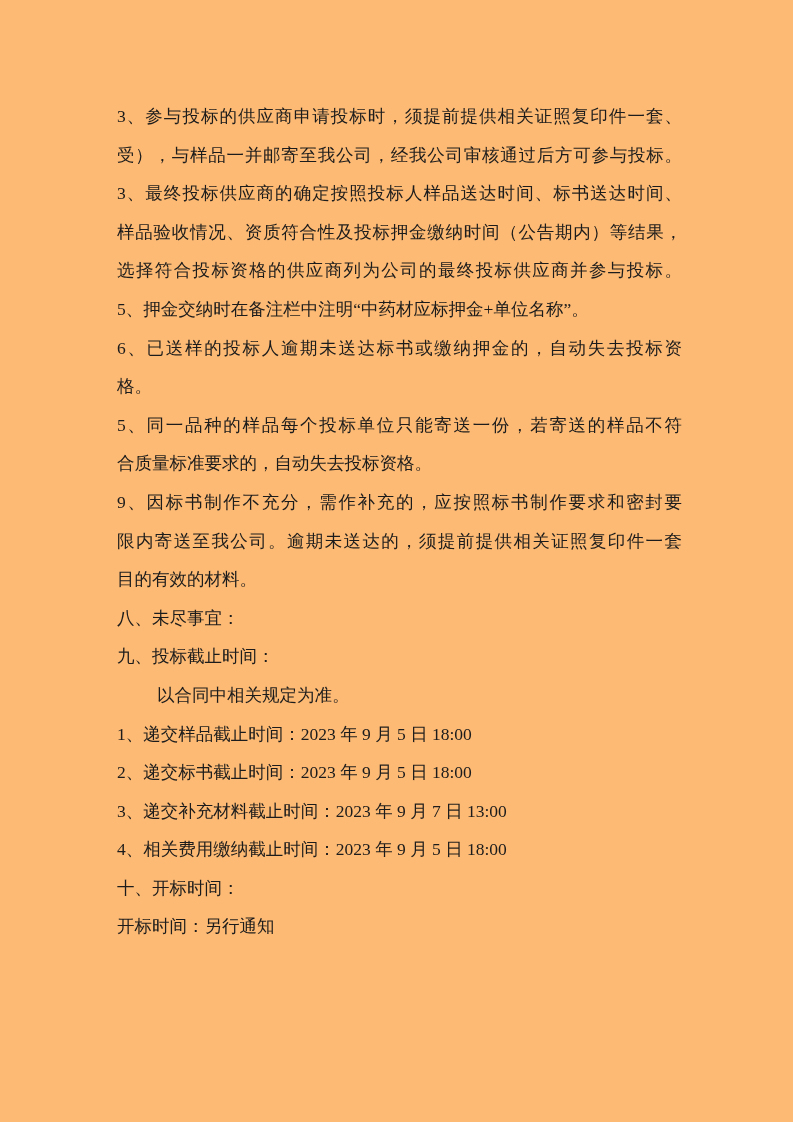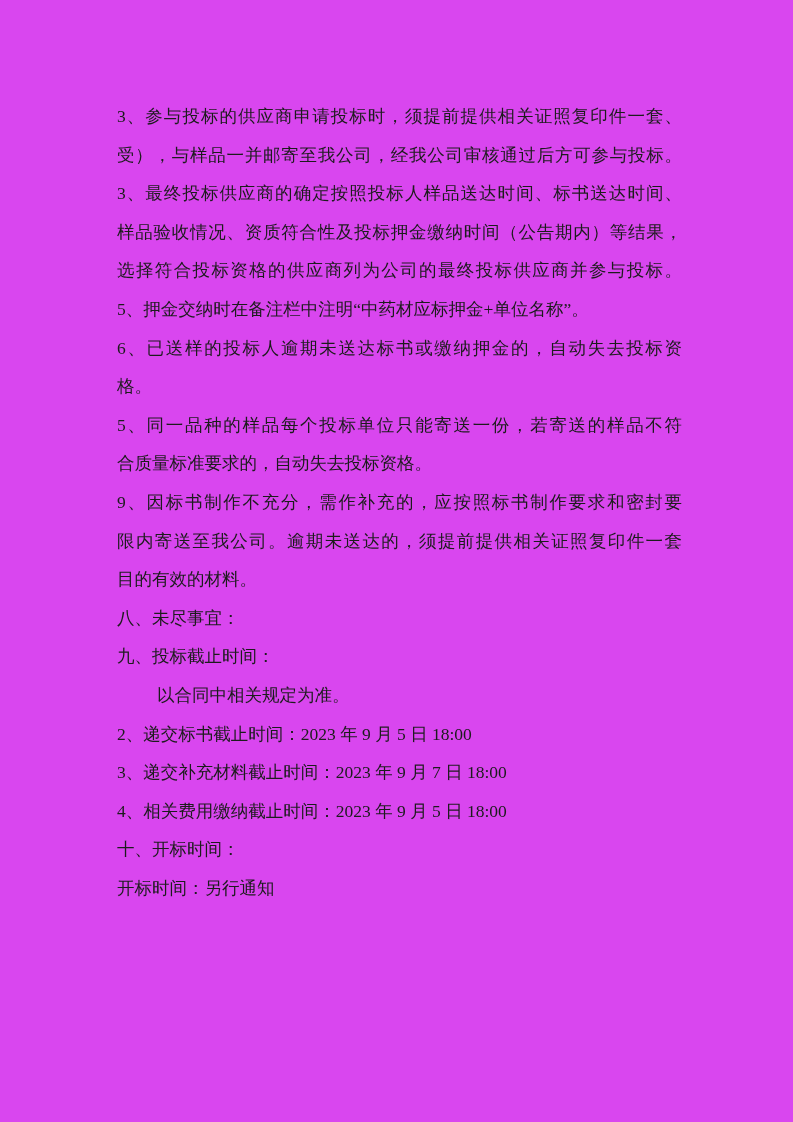--- a/index.html
+++ b/index.html
@@ -5,21 +5,21 @@
   html, body {
     margin: 0;
     padding: 0;
     background: #ffffff;
   }
   .page {
     position: relative;
     box-sizing: border-box;
     width: 793px;
     height: 1122px;
-    background: #d946ef;
+    background: #fdba74;
     overflow: hidden;
   }
   .doc-body {
     position: absolute;
     left: 117px;
     top: 97px;
     width: 565px;
     font-family: "Liberation Serif", "DejaVu Serif", serif;
     font-size: 17.5px;
     color: #1c1c1c;
@@ -55,19 +55,20 @@
     <div class="line j">6、已送样的投标人逾期未送达标书或缴纳押金的，自动失去投标资</div>
     <div class="line">格。</div>
     <div class="line j">5、同一品种的样品每个投标单位只能寄送一份，若寄送的样品不符</div>
     <div class="line">合质量标准要求的，自动失去投标资格。</div>
     <div class="line j">9、因标书制作不充分，需作补充的，应按照标书制作要求和密封要</div>
     <div class="line j">限内寄送至我公司。逾期未送达的，须提前提供相关证照复印件一套</div>
     <div class="line">目的有效的材料。</div>
     <div class="line">八、未尽事宜：</div>
     <div class="line">九、投标截止时间：</div>
     <div class="line ind">以合同中相关规定为准。</div>
+    <div class="line">1、递交样品截止时间：2023 年 9 月 5 日 18:00</div>
     <div class="line">2、递交标书截止时间：2023 年 9 月 5 日 18:00</div>
-    <div class="line">3、递交补充材料截止时间：2023 年 9 月 7 日 18:00</div>
+    <div class="line">3、递交补充材料截止时间：2023 年 9 月 7 日 13:00</div>
     <div class="line">4、相关费用缴纳截止时间：2023 年 9 月 5 日 18:00</div>
     <div class="line">十、开标时间：</div>
     <div class="line">开标时间：另行通知</div>
   </div>
 </div>
 
 </body></html>

